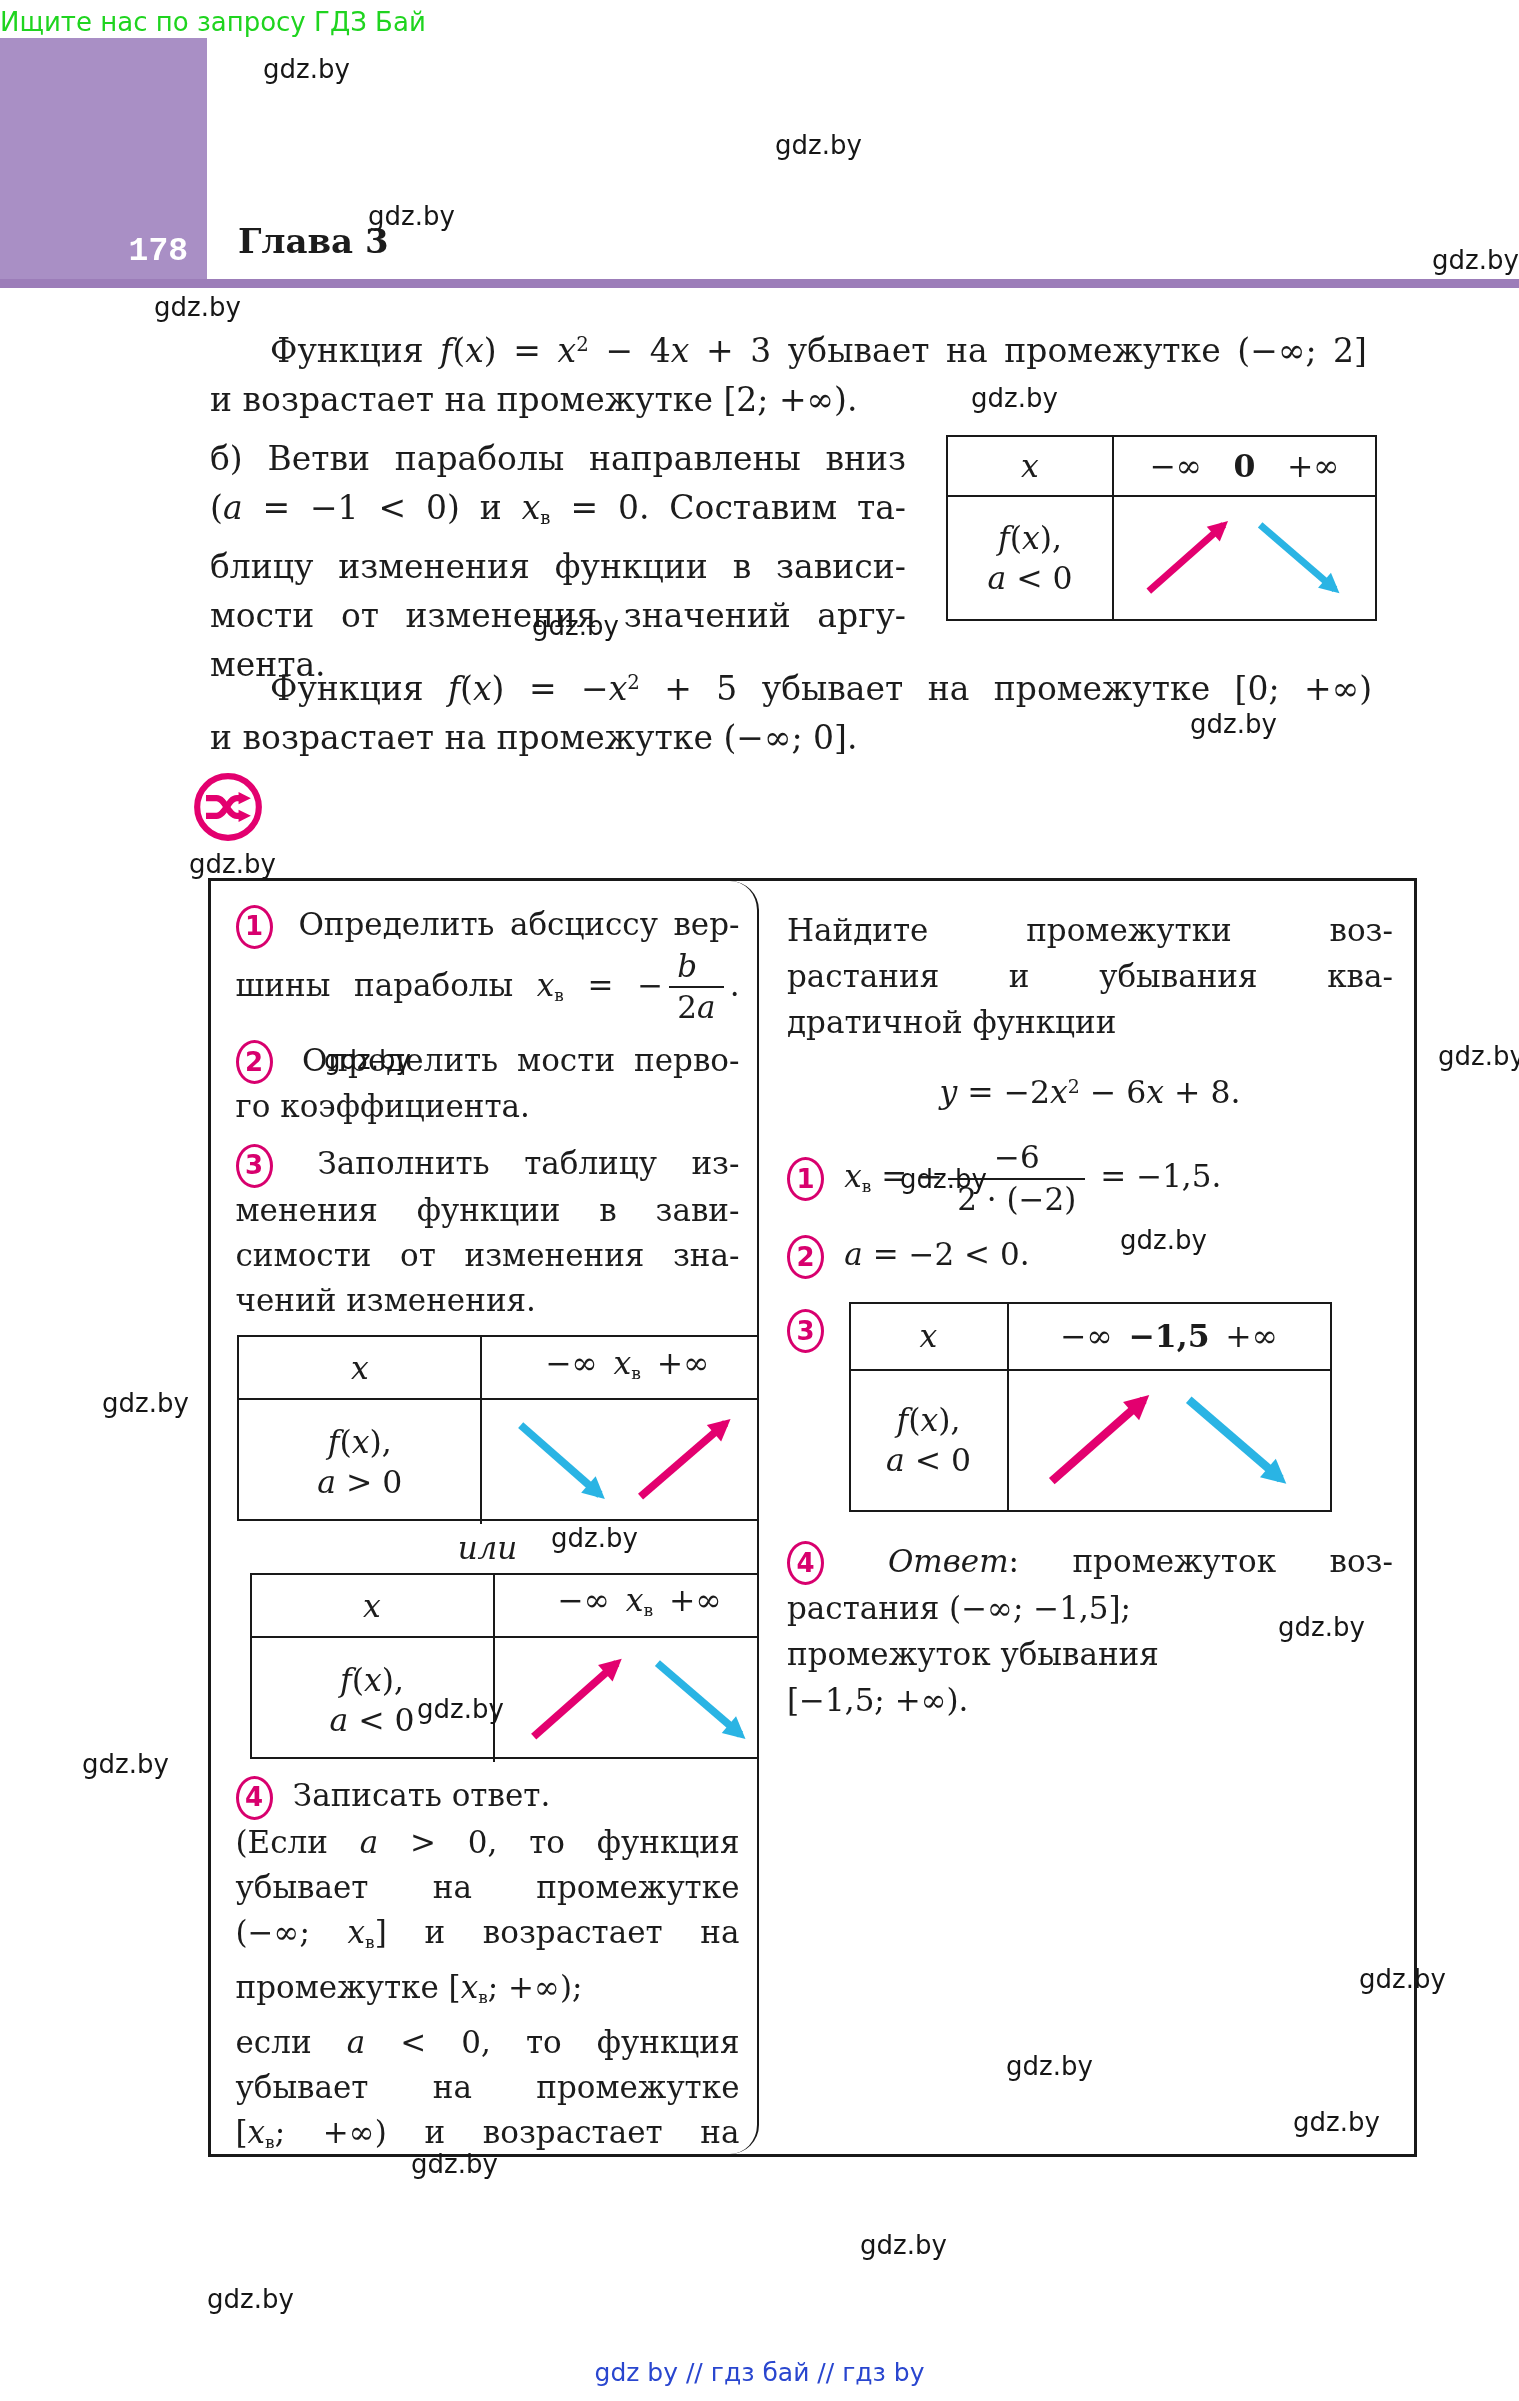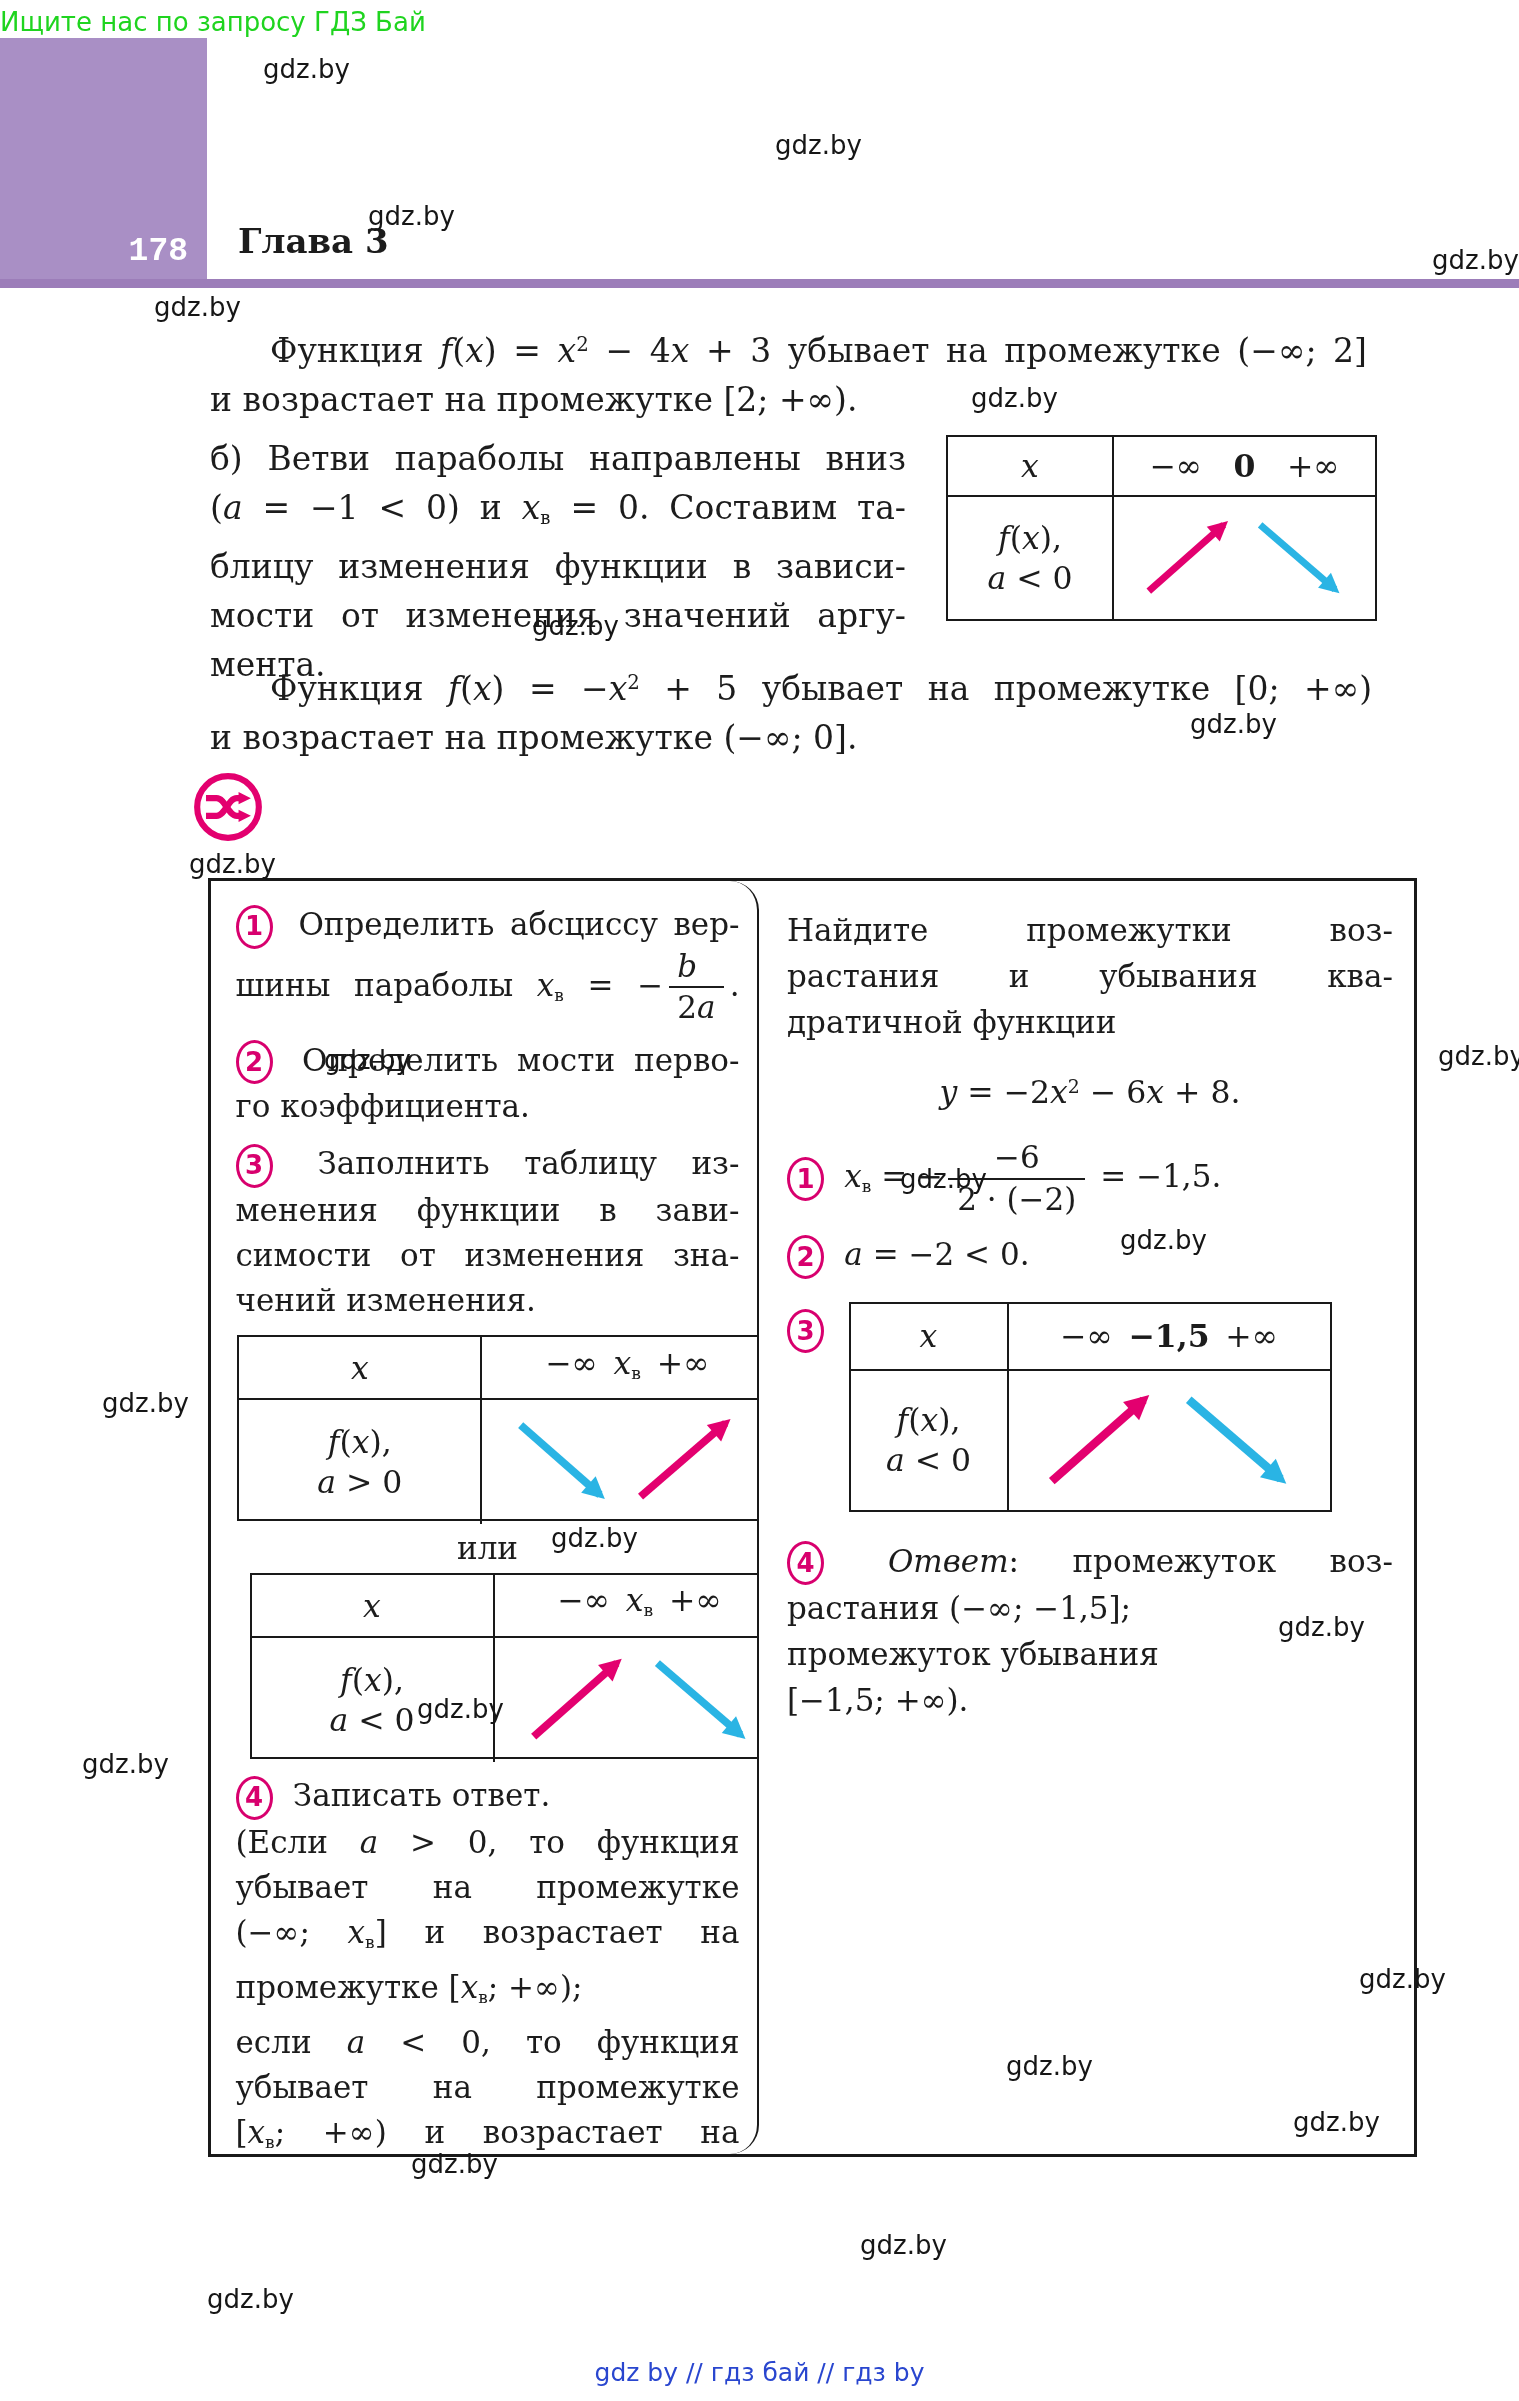--- a/index.html
+++ b/index.html
@@ -37,21 +37,21 @@
   .shuffle{position:absolute;left:191px;top:770px;}
   .intro{position:absolute;left:289px;top:760px;width:1087px;font-size:33px;font-weight:bold;line-height:56px;}
   
   .bigbox{position:absolute;left:208px;top:878px;width:1209px;height:1279px;border:3.5px solid #191919;
       box-sizing:border-box;display:flex;background:#fff;}
   .col{box-sizing:border-box;overflow:hidden;}
   .col.leftcol{width:548px;border-right:2.6px solid #191919;padding:21px 17.5px 7px 24.5px;border-radius:29px;}
   .col.rightcol{flex:1;padding:26px 21px 7px 28px;}
   .step{font-size:31px;line-height:45px;margin-bottom:12.3px;}
   .col .line.j{text-align:justify;text-align-last:justify;}
-  .orword{text-align:center;font-size:31px;margin:0 0 7px;}
+  .orword{text-align:center;font-size:31px;margin:0 0 7px;font-style:italic;}
   .steprow{display:flex;align-items:flex-start;gap:14px;margin-bottom:26px;}
   .steprow .circ{margin-top:7px;}
   .eq{font-size:31.5px;line-height:47px;margin-bottom:24.5px;}
   .rightcol .step{line-height:46px;}
   .mb-task{margin-bottom:17.5px;}
   .mb-f1{margin-bottom:14px;}
   .mb-f2{margin-bottom:23px;}
   
   .mtable{border:2.6px solid #191919;display:flex;flex-direction:column;background:#fff;box-sizing:border-box;}
   .trow{display:flex;}

